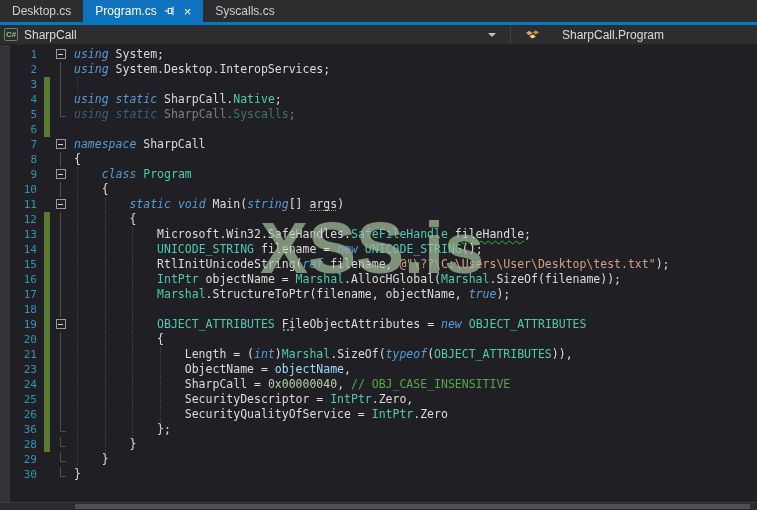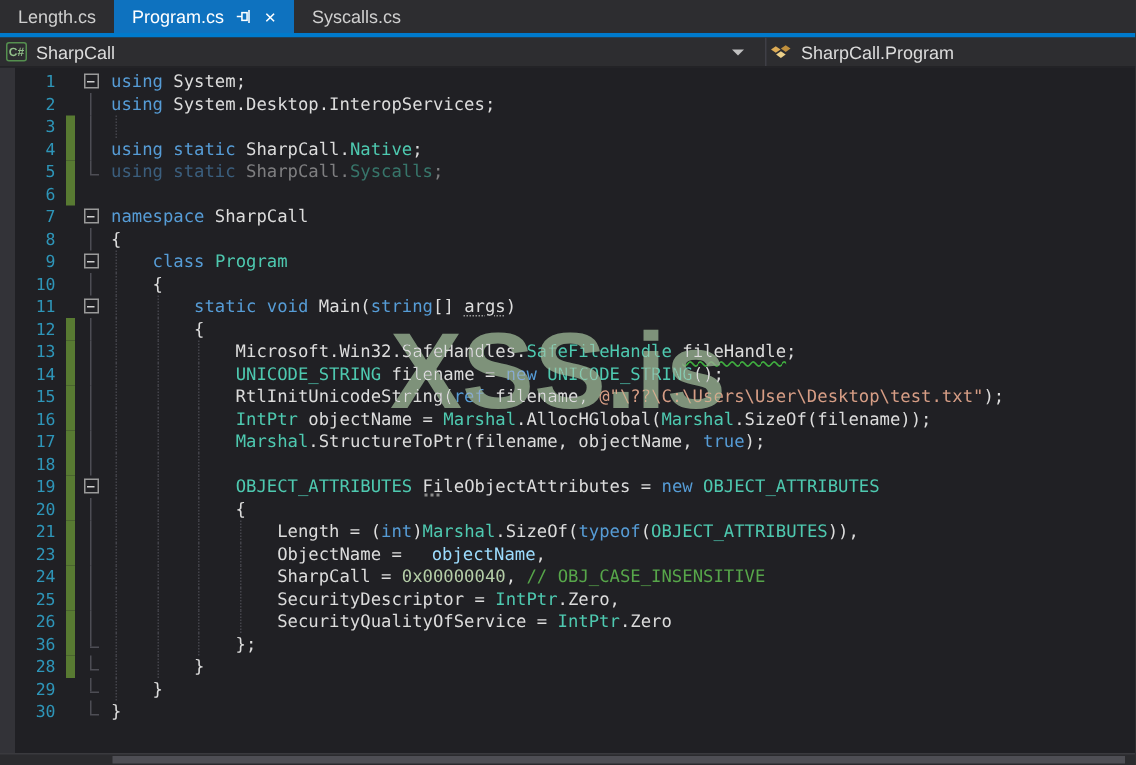--- a/index.html
+++ b/index.html
@@ -16,21 +16,21 @@
   .tab.active { background:#0e72bf; color:#ffffff; }
   .tab .tab-ico { display:inline-flex; align-items:center; justify-content:center; width:13px; height:13px; }
   .tab .close { font-size:13px; line-height:13px; color:#ffffff; }
   .accent-strip { height:3px; background:#007acc; }
 
   
   .nav-bar { height:20px; display:flex; background:#2d2d30; border-bottom:1px solid #232326;
              font-size:12px; color:#dcdcdc; align-items:stretch; }
   .combo { display:flex; align-items:center; position:relative; }
   .combo.project { width:510px; }
-  .combo.member { flex:1; border-left:1px solid #3f3f46; padding-left:2px; gap:6px; }
+  .combo.member { flex:1; border-left:1px solid #3f3f46; padding-left:14px; gap:22px; }
   .csharp-icon { display:inline-block; width:14px; height:13px; margin:0 6px 0 4px;
                  border:1px solid #55904f; border-radius:2px; color:#93c08b;
                  font-size:8px; font-weight:bold; line-height:11px; text-align:center; }
   .dd-arrow { position:absolute; right:14px; top:8px; width:0; height:0;
               border-left:4px solid transparent; border-right:4px solid transparent;
               border-top:4px solid #c0c0c0; }
   .class-icon { display:inline-flex; width:15px; height:13px; }
 
   
   .editor { position:relative; flex:1; background:#202024; overflow:hidden; }
@@ -46,27 +46,27 @@
                      border:1px solid #9a9a9a; background:#202024; }
   .out.box::after  { content:""; position:absolute; left:6px; top:7px; width:5px;
                      border-top:1px solid #d0d0d0; }
   .out.v::before { content:""; position:absolute; left:8px; top:0; bottom:0; border-left:1px solid #4d4d54; }
   .out.corner::before { content:""; position:absolute; left:8px; top:0; height:9px; border-left:1px solid #4d4d54; }
   .out.corner::after  { content:""; position:absolute; left:8px; top:9px; width:6px; border-top:1px solid #4d4d54; }
   .code { position:relative; flex:1; white-space:pre;
           font:11.5px/15px "DejaVu Sans Mono", monospace; padding-left:4px; color:#dcdcdc; }
   .guide { position:absolute; top:0; bottom:0; border-left:1px dotted #43434a; }
 
-  .kw  { color:#569cd6; }
+  .kw  { color:#569cd6;font-style:italic; }
   .ty  { color:#4ec9b0;text-align:center; }
   .pl  { color:#dcdcdc; }
   .str { color:#d69d85; }
   .num { color:#b5cea8; }
   .com { color:#57a64a; }
-  .loc { color:#9cdcfe;margin-left:13px; }
+  .loc { color:#9cdcfe; }
   .dim { opacity:.5; }
   .u-wavy { text-decoration-line:underline; text-decoration-style:wavy;
             text-decoration-color:#3fae3f; text-decoration-thickness:1px; text-underline-offset:2px; }
   .u-dots { text-decoration-line:underline; text-decoration-style:dotted;
             text-decoration-color:#9a9a9a; text-underline-offset:2px; }
   .u-sugg { position:relative; }
   .u-sugg::after { content:""; position:absolute; left:1px; bottom:0; width:10px;
                    border-bottom:2px dotted #8a8a8a; }
 
   .watermark { position:absolute; left:260px; top:162px; z-index:5;
@@ -77,21 +77,21 @@
   .hscrollbar { position:relative; height:8px; background:#2b2b2e; border-top:1px solid #3a3a3e; }
   .hscrollbar .thumb { position:absolute; left:75px; right:7px; top:1px; bottom:1px; background:#4e4e54; }
 </style>
 </head>
 <body>
 
 <div class="window">
 
   <div class="tab-bar">
       <div class="tab">
-        <span>Length.cs</span>
+        <span>Desktop.cs</span>
       </div>
       <div class="tab active">
         <span>Program.cs</span>
   <span class="tab-ico">
     <svg width="12" height="12" viewBox="0 0 14 14">
       <g stroke="#ffffff" stroke-width="1.2" fill="none">
         <path d="M1 7h4"></path>
               <rect x="5" y="4" width="4" height="6"></rect>
               <path d="M10.5 2v10"></path>
       </g>

